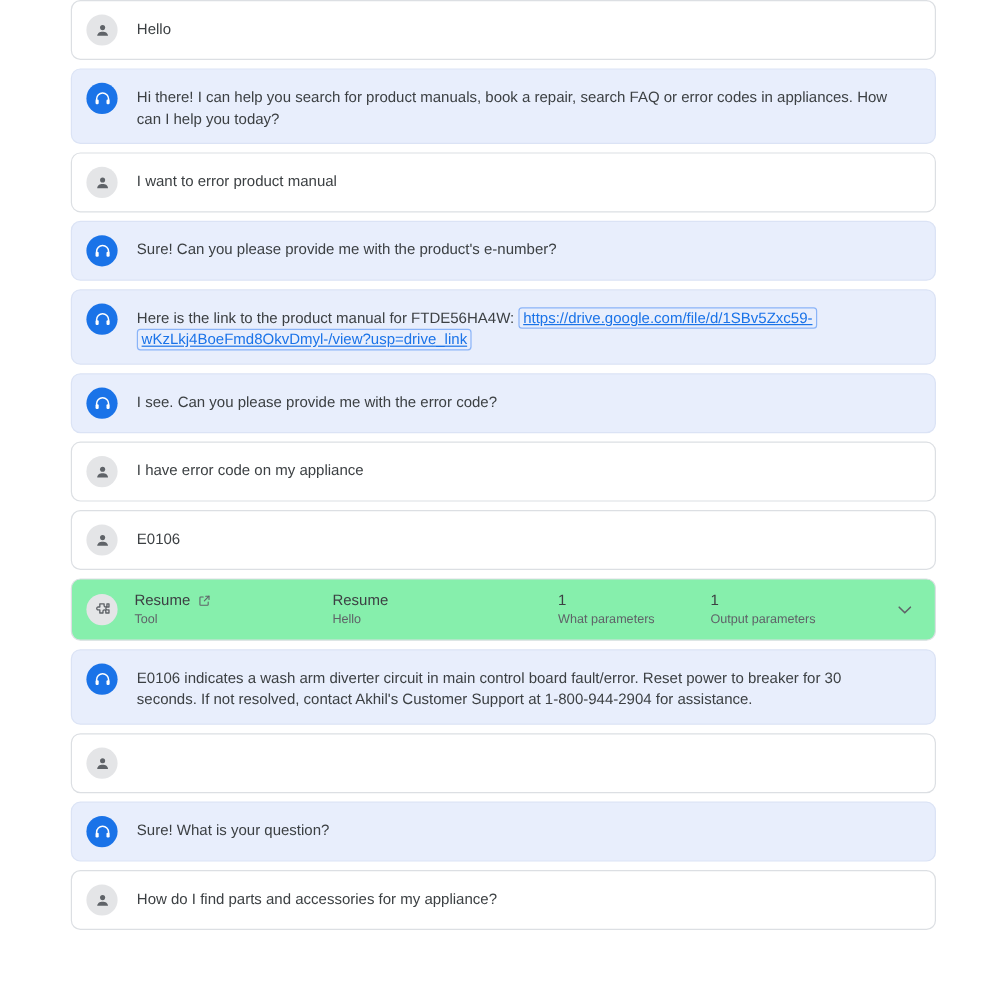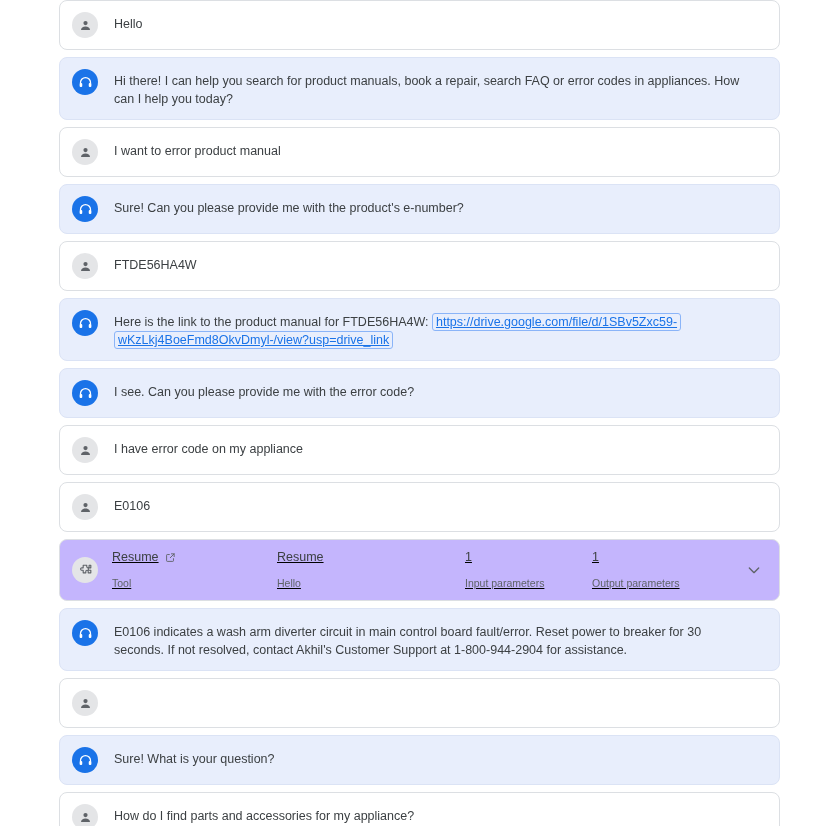--- a/index.html
+++ b/index.html
@@ -61,26 +61,25 @@
     padding: 1px 3px;
     font-size: 12.5px;
     box-decoration-break: clone;
     -webkit-box-decoration-break: clone;
     cursor: pointer;
   }
   
   .tool-card {
     border-radius: 8px;
     border: 1px solid #dcdfe3;
-    background: #c4b5fd;
+    background: #86efac;
     display: flex;
     align-items: center;
     padding: 9px 12px 9px 12px;
     min-height: 43px;
-    text-decoration: underline;
   }
   .tool-card .avatar { margin-right: 14px; }
   .tool-cols {
     flex: 1 1 auto;
     display: flex;
     align-items: flex-start;
   }
   .tool-col { display: flex; flex-direction: column; }
   .tool-col.c1 { width: 165px; }
   .tool-col.c2 { width: 188px; }
@@ -91,21 +90,21 @@
     color: #3c4043;
     line-height: 16px;
     display: flex;
     align-items: center;
     gap: 6px;
   }
   .tool-lbl {
     font-size: 10.5px;
     color: #5f6368;
     line-height: 15px;
-    margin-top: 11px;
+    margin-top: 1px;
   }
   .ext-icon { display: inline-flex; cursor: pointer; }
   .chevron {
     flex: 0 0 auto;
     width: 24px; height: 24px;
     display: flex;
     align-items: center;
     justify-content: center;
     cursor: pointer;
     margin-right: 4px;
@@ -145,29 +144,20 @@
     </div>
     <div class="bubble bot">
       <span class="avatar bot">
         <svg width="15" height="15" viewBox="0 0 24 24" fill="none" stroke="#ffffff" stroke-width="2" stroke-linecap="round">
           <path d="M4 13v-1a8 8 0 0 1 16 0v1"></path>
           <rect x="2.6" y="12.6" width="4.2" height="6.4" rx="1.6" fill="#ffffff" stroke="none"></rect>
           <rect x="17.2" y="12.6" width="4.2" height="6.4" rx="1.6" fill="#ffffff" stroke="none"></rect>
         </svg>
       </span>
       <div class="msg-text">Sure! Can you please provide me with the product's e-number?</div>
-    </div>
-    <div class="bubble">
-      <span class="avatar">
-        <svg width="15" height="15" viewBox="0 0 24 24" fill="#5f6368">
-          <circle cx="12" cy="8" r="3.4"></circle>
-          <path d="M4.8 19c0-3.6 3.2-5.6 7.2-5.6s7.2 2 7.2 5.6z"></path>
-        </svg>
-      </span>
-      <div class="msg-text">FTDE56HA4W</div>
     </div>
     <div class="bubble bot">
       <span class="avatar bot">
         <svg width="15" height="15" viewBox="0 0 24 24" fill="none" stroke="#ffffff" stroke-width="2" stroke-linecap="round">
           <path d="M4 13v-1a8 8 0 0 1 16 0v1"></path>
           <rect x="2.6" y="12.6" width="4.2" height="6.4" rx="1.6" fill="#ffffff" stroke="none"></rect>
           <rect x="17.2" y="12.6" width="4.2" height="6.4" rx="1.6" fill="#ffffff" stroke="none"></rect>
         </svg>
       </span>
       <div class="msg-text"><span>Here is the link to the product manual for FTDE56HA4W: </span><span class="link-chip">https://drive.google.com/file/d/1SBv5Zxc59-wKzLkj4BoeFmd8OkvDmyl-/view?usp=drive_link</span></div>
@@ -216,21 +206,21 @@
               </svg>
             </span></span>
           <span class="tool-lbl">Tool</span>
         </div>
         <div class="tool-col c2">
           <span class="tool-val">Resume</span>
           <span class="tool-lbl">Hello</span>
         </div>
         <div class="tool-col c3">
           <span class="tool-val">1</span>
-          <span class="tool-lbl">Input parameters</span>
+          <span class="tool-lbl">What parameters</span>
         </div>
         <div class="tool-col c4">
           <span class="tool-val">1</span>
           <span class="tool-lbl">Output parameters</span>
         </div>
       </div>
       <span class="chevron">
         <svg width="16" height="16" viewBox="0 0 24 24" fill="none" stroke="#5f6368" stroke-width="2" stroke-linecap="round" stroke-linejoin="round">
           <path d="M5 9l7 7 7-7"></path>
         </svg>

